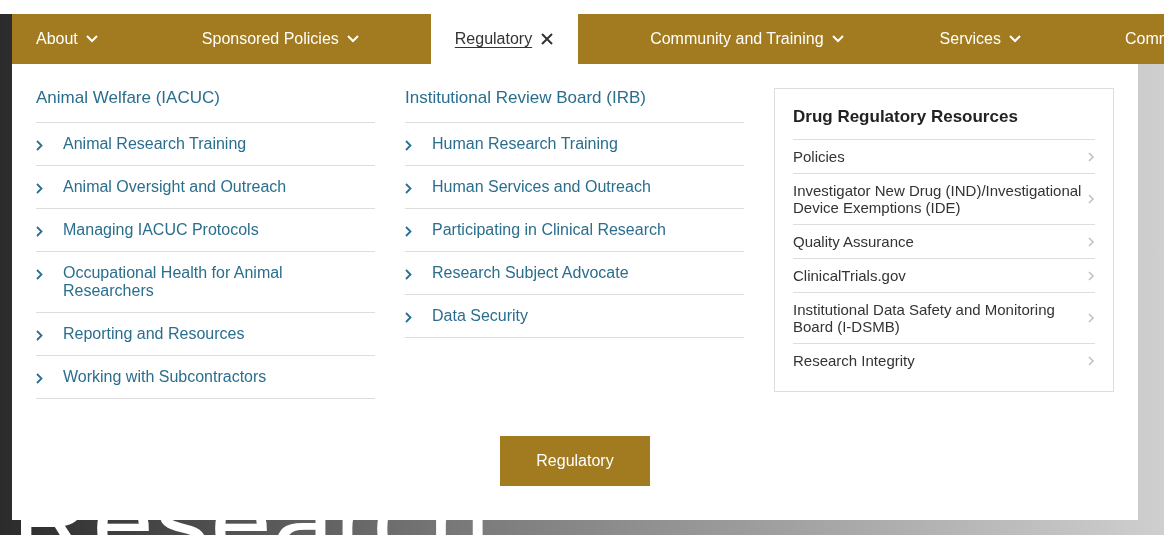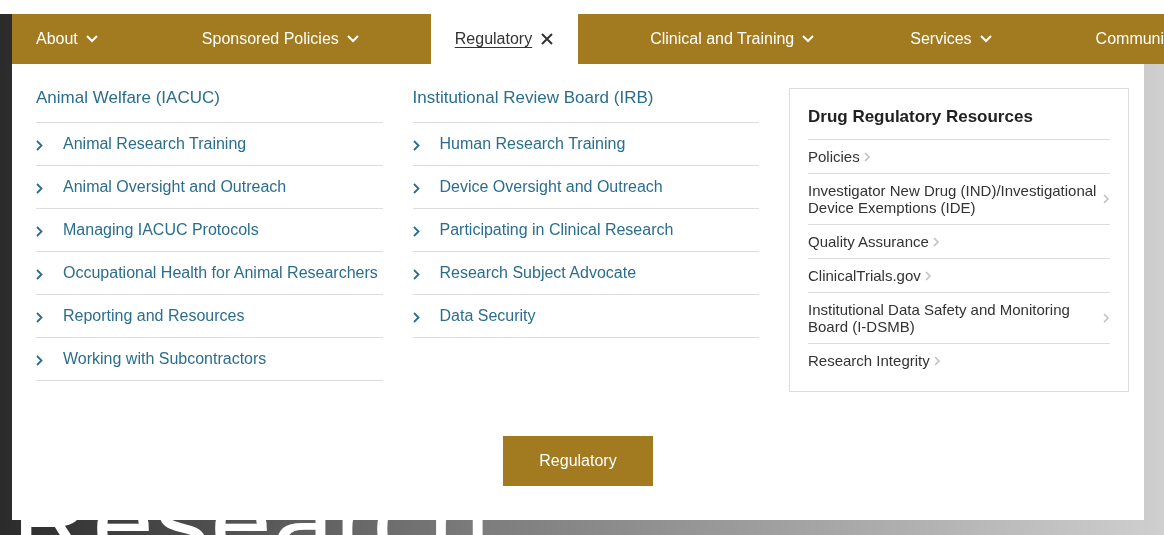--- a/index.html
+++ b/index.html
@@ -46,22 +46,22 @@
     width: 12px; height: 8px;
     display: inline-block;
   }
   .chevron-down-icon svg { display: block; }
   .close-icon { width: 14px; height: 14px; display: inline-block; }
   .close-icon svg { display: block; }
 
   .mega-menu {
     background: #fff;
     margin-left: 12px;
-    margin-right: 20px;
-    padding: 24px 15px 28px 24px;
+    margin-right: 26px;
+    padding: 24px 24px 28px 24px;
     position: relative;
     min-height: 456px;
   }
   .columns {
     display: flex;
     gap: 30px;
     align-items: flex-start;
   }
   .col {
     flex: 1 1 0;
@@ -100,20 +100,21 @@
   }
   .sidebar-heading {
     font-size: 17px;
     font-weight: 600;
     color: #222;
     padding-bottom: 12px;
   }
   .sidebar-list { list-style: none; }
   .sidebar-item {
     display: flex;
+    justify-content: space-between;
     align-items: center;
     gap: 4px;
     padding: 8px 0;
     border-top: 1px solid #ddd;
     color: #333;
     font-size: 15px;
     cursor: pointer;
   }
   .sidebar-item .caret-right-icon {
     flex: 0 0 auto;
@@ -183,21 +184,21 @@
   <div class="nav-item active">
     <span class="nav-label">Regulatory</span>
     <span class="close-icon">
       <svg viewBox="0 0 14 14" width="14" height="14">
           <path d="M2 2l10 10M12 2L2 12" stroke="#333" stroke-width="2" fill="none"></path>
         </svg>
     </span>
   </div>
   <div style="flex:0 0 48px" class="nav-spacer"></div>
   <div class="nav-item">
-    <span class="nav-label">Clinical and Training</span>
+    <span class="nav-label">Community and Training</span>
     <span class="chevron-down-icon">
       <svg viewBox="0 0 12 8" width="12" height="8">
           <path d="M1 1l5 5 5-5" stroke="#fff" stroke-width="2" fill="none"></path>
         </svg>
     </span>
   </div>
   <div style="flex:0 0 48px" class="nav-spacer"></div>
   <div class="nav-item">
     <span class="nav-label">Services</span>
     <span class="chevron-down-icon">
@@ -279,21 +280,21 @@
               </svg>
             </span>
           <span>Human Research Training</span>
         </li>
         <li class="link-item">
           <span class="chevron-right-icon">
               <svg viewBox="0 0 7 11" width="7" height="11">
                 <path d="M1 1l4.5 4.5L1 10" stroke="#2a6e8e" stroke-width="1.8" fill="none"></path>
               </svg>
             </span>
-          <span>Device Oversight and Outreach</span>
+          <span>Human Services and Outreach</span>
         </li>
         <li class="link-item">
           <span class="chevron-right-icon">
               <svg viewBox="0 0 7 11" width="7" height="11">
                 <path d="M1 1l4.5 4.5L1 10" stroke="#2a6e8e" stroke-width="1.8" fill="none"></path>
               </svg>
             </span>
           <span>Participating in Clinical Research</span>
         </li>
         <li class="link-item">

